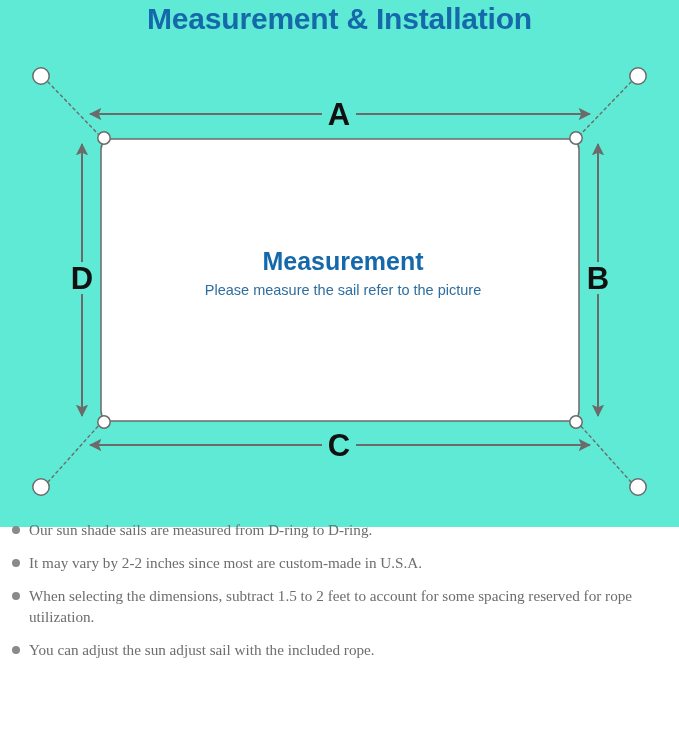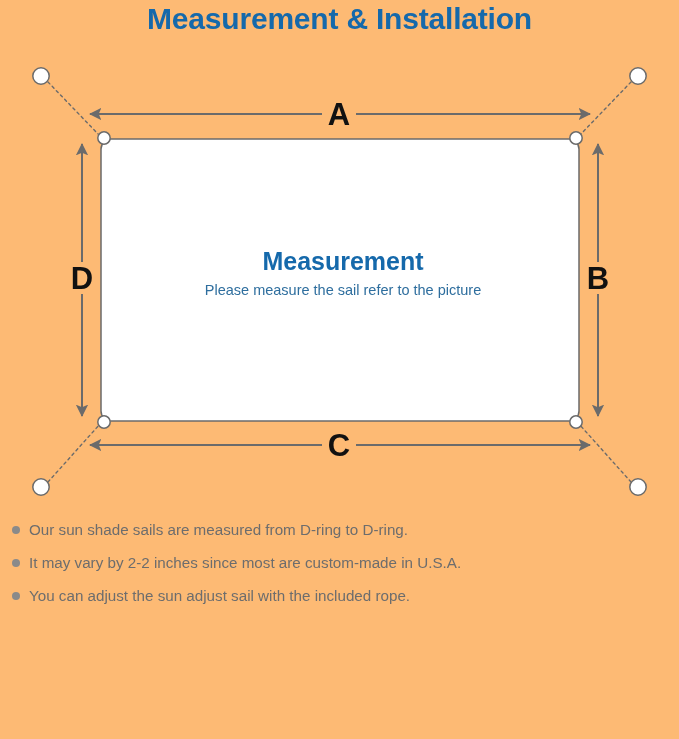--- a/index.html
+++ b/index.html
@@ -10,23 +10,23 @@
   body {
     width: 679px;
     height: 739px;
     font-family: "Liberation Sans", sans-serif;
     color: #6b6b6b;
     overflow: hidden;
     position: relative;
   }
   .page {
     width: 679px;
-    height: 739px;
+    height: 527px;
     position: relative;
-    background: #fdba74;
+    background: #5eead4;
   }
   .title {
     position: absolute;
     left: 0;
     top: 1px;
     width: 679px;
     text-align: center;
     font-size: 30px;
     font-weight: bold;
     color: #1569ab;
@@ -65,20 +65,21 @@
     fill: #2e6e9e;
   }
   .notes {
     position: absolute;
     left: 0;
     top: 519px;
     width: 679px;
     padding: 0;
     margin: 0;
     list-style: none;
+    font-family: Liberation Serif, serif;
   }
   .note-item {
     position: relative;
     padding-left: 29px;
     padding-right: 6px;
     margin-bottom: 12px;
     font-size: 15.2px;
     line-height: 21px;
     color: #6d6d6d;
   }
@@ -172,17 +173,21 @@
     <li class="note-item">
       <span class="bullet"></span>
       <span class="note-text">Our sun shade sails are measured from D-ring to D-ring.</span>
     </li>
     <li class="note-item">
       <span class="bullet"></span>
       <span class="note-text">It may vary by 2-2 inches since most are custom-made in U.S.A.</span>
     </li>
     <li class="note-item">
       <span class="bullet"></span>
+      <span class="note-text">When selecting the dimensions, subtract 1.5 to 2 feet to account for some spacing reserved for rope utilization.</span>
+    </li>
+    <li class="note-item">
+      <span class="bullet"></span>
       <span class="note-text">You can adjust the sun adjust sail with the included rope.</span>
     </li>
   </ul>
 
 </div>
 
 </body></html>

